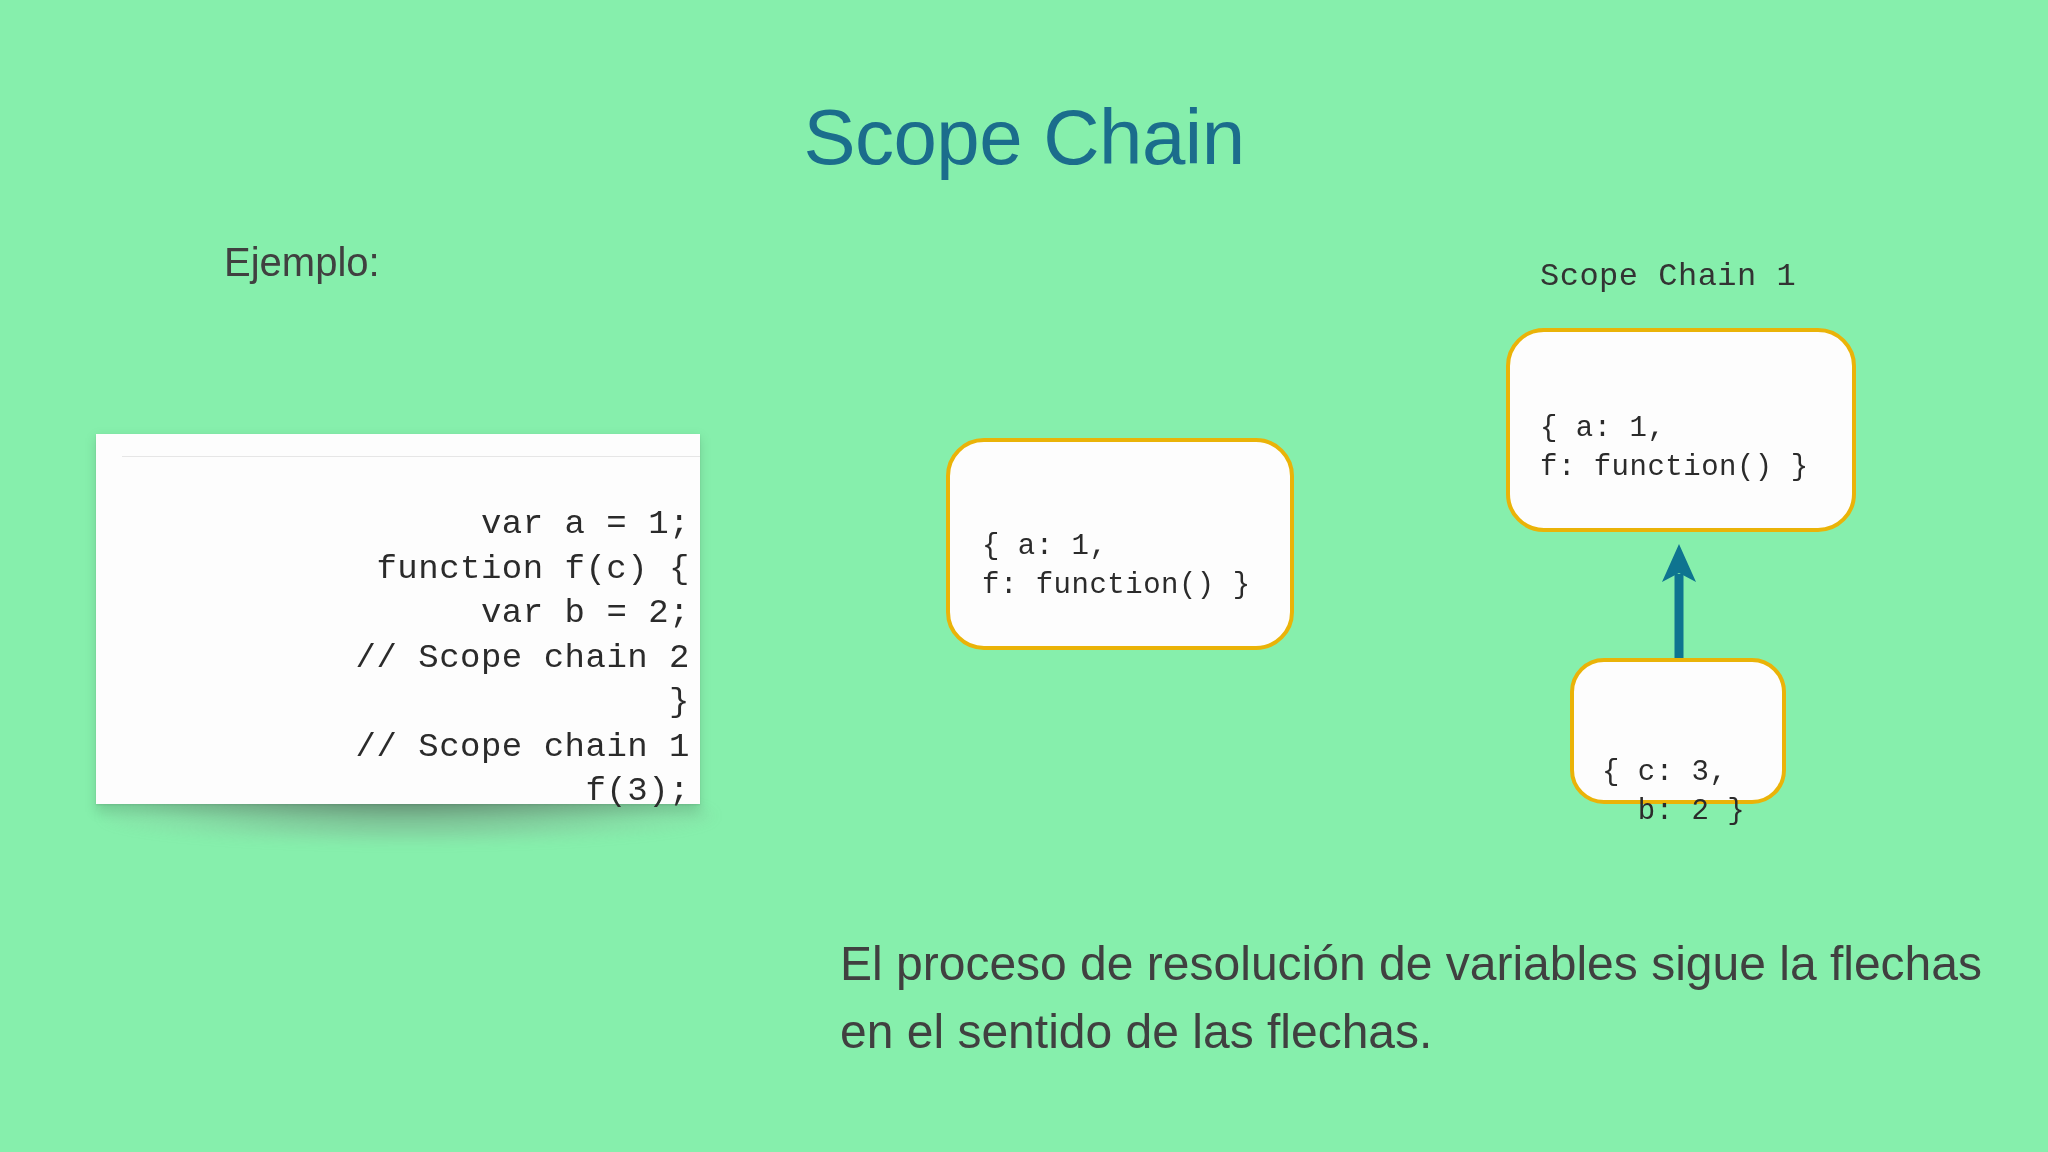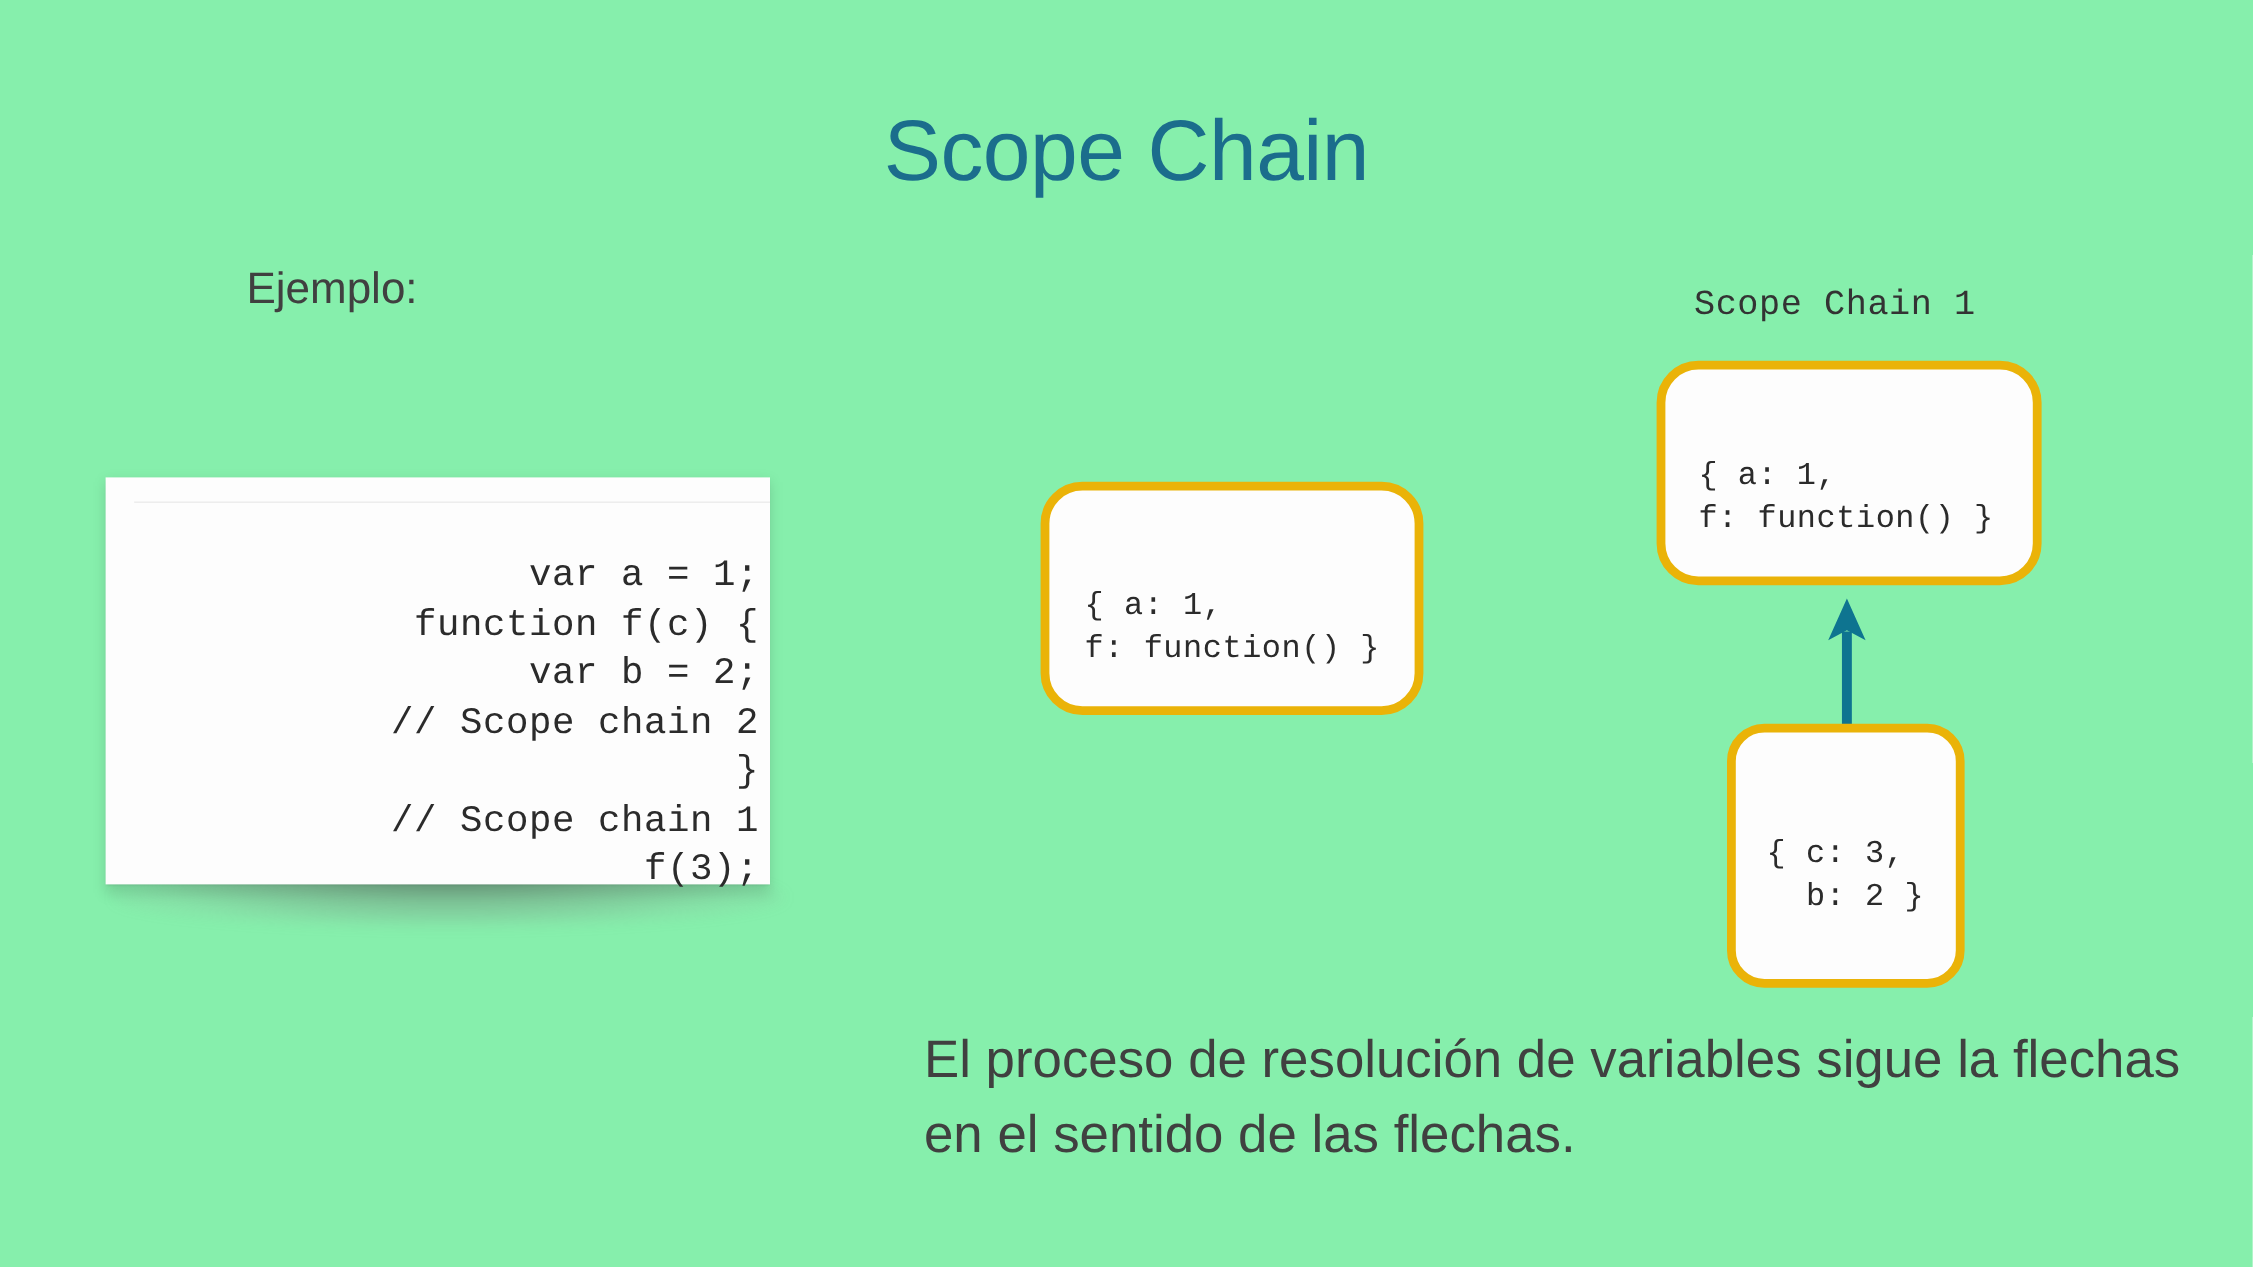--- a/index.html
+++ b/index.html
@@ -115,42 +115,42 @@
     color: #333333;
     white-space: nowrap;
     letter-spacing: 0.5px;
   }
   #chain1-label { left: 977px; top: 362px; }
   #chain2-label { left: 1540px; top: 258px; }
 
   
   .scope-box {
     position: absolute;
-    border: 8px solid #eab308;
+    border: 4px solid #eab308;
     border-radius: 38px;
     background: #FDFDFD;
     box-sizing: border-box;
   }
   .scope-box-text {
     position: absolute;
     font-family: "Liberation Mono", "DejaVu Sans Mono", monospace;
     font-size: 29px;
     line-height: 39px;
     color: #2B2B2B;
     white-space: pre;
     letter-spacing: 0.5px;
   }
 
   #scope-box-1 { left: 946px; top: 438px; width: 348px; height: 212px; }
   #scope-box-1-text { left: 32px; top: 56px; }
 
   #scope-box-2 { left: 1506px; top: 328px; width: 350px; height: 204px; }
   #scope-box-2-text { left: 30px; top: 48px; }
 
-  #scope-box-3 { left: 1570px; top: 658px; width: 216px; height: 240px; border-radius: 34px; }
+  #scope-box-3 { left: 1570px; top: 658px; width: 216px; height: 146px; border-radius: 34px; }
   #scope-box-3-text { left: 28px; top: 62px; }
 
   
   #chain-arrow {
     position: absolute;
     left: 1646px;
     top: 540px;
     width: 70px;
     height: 130px;
   }

